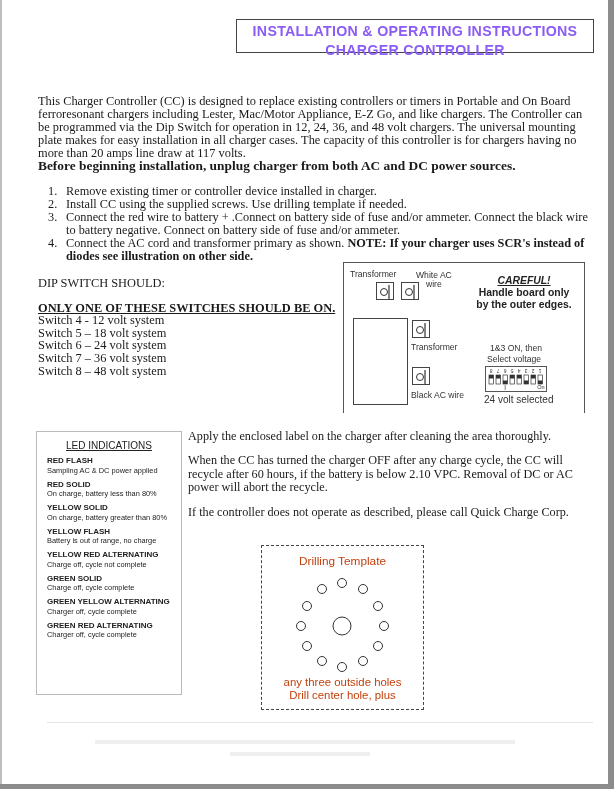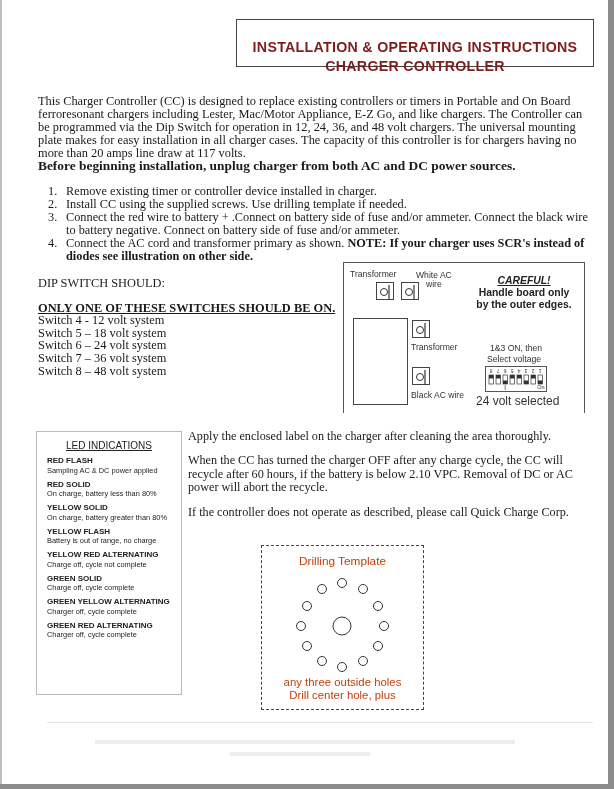--- a/index.html
+++ b/index.html
@@ -2,23 +2,23 @@
 <html><head>
 <meta charset="utf-8">
 <style>
   html, body { margin:0; padding:0; }
   body { width:614px; height:789px; background:#ffffff; position:relative; overflow:hidden;
          font-family:"Liberation Serif", serif; color:#1a1a1a; }
   .frame-right { position:absolute; right:0; top:0; width:6px; height:789px; background:#8c8c8c; }
   .frame-bottom { position:absolute; left:0; bottom:0; width:614px; height:5px; background:#8c8c8c; }
   .frame-left { position:absolute; left:0; top:0; width:2px; height:789px; background:#bdbdbd; }
 
-  .title-box { position:absolute; left:236px; top:19px; width:358px; height:48px; border:1px solid #444;
+  .title-box { position:absolute; left:236px; top:19px; width:358px; height:34px; border:1px solid #444;
                text-align:center; font-family:"Liberation Sans", sans-serif; font-weight:bold; font-size:14.2px;
-               line-height:19px; padding-top:18px; box-sizing:border-box; letter-spacing:0.3px; color:#7f1d1d; }
+               line-height:19px; padding-top:2px; box-sizing:border-box; letter-spacing:0.3px; color:#8b5cf6; }
 
   .intro { position:absolute; left:38px; top:95px; width:555px; font-size:12.4px; line-height:13px; }
   .warning { position:absolute; left:38px; top:158px; width:560px; font-size:13.4px; font-weight:bold; }
 
   .steps { position:absolute; left:48px; top:185px; width:545px; margin:0; padding:0; list-style:none;
            font-size:12.3px; line-height:13px; }
   .steps li { display:flex; }
   .steps .num { width:18px; flex:none; }
   .steps b { font-weight:bold; }
 
@@ -176,21 +176,21 @@
           <rect x="24" y="8" width="4.5" height="3.5"></rect>
         <rect x="31" y="8" width="4.5" height="3.5"></rect>
           <rect x="38" y="13.5" width="4.5" height="3.5"></rect>
         <rect x="45" y="8" width="4.5" height="3.5"></rect>
           <rect x="52" y="13.5" width="4.5" height="3.5"></rect>
       </g>
       <line x1="19.2" y1="18" x2="19.2" y2="23" stroke="#333" stroke-width="0.6"></line>
       <text x="55" y="22" font-family="Liberation Sans, sans-serif" font-size="5.5" fill="#333" text-anchor="middle">On</text>
     </svg>
   </div>
-  <div class="lbl" style="left:132px;top:131px;font-size:12px;">24 volt selected</div>
+  <div class="lbl" style="left:140px;top:131px;font-size:10px;">24 volt selected</div>
 </div>
 
 <div class="led-box">
   <div class="led-title">LED INDICATIONS</div>
   <div class="led-item">
       <div class="n">RED FLASH</div>
       <div class="d">Sampling AC &amp; DC power applied</div>
     </div>
   <div class="led-item">
       <div class="n">RED SOLID</div>

